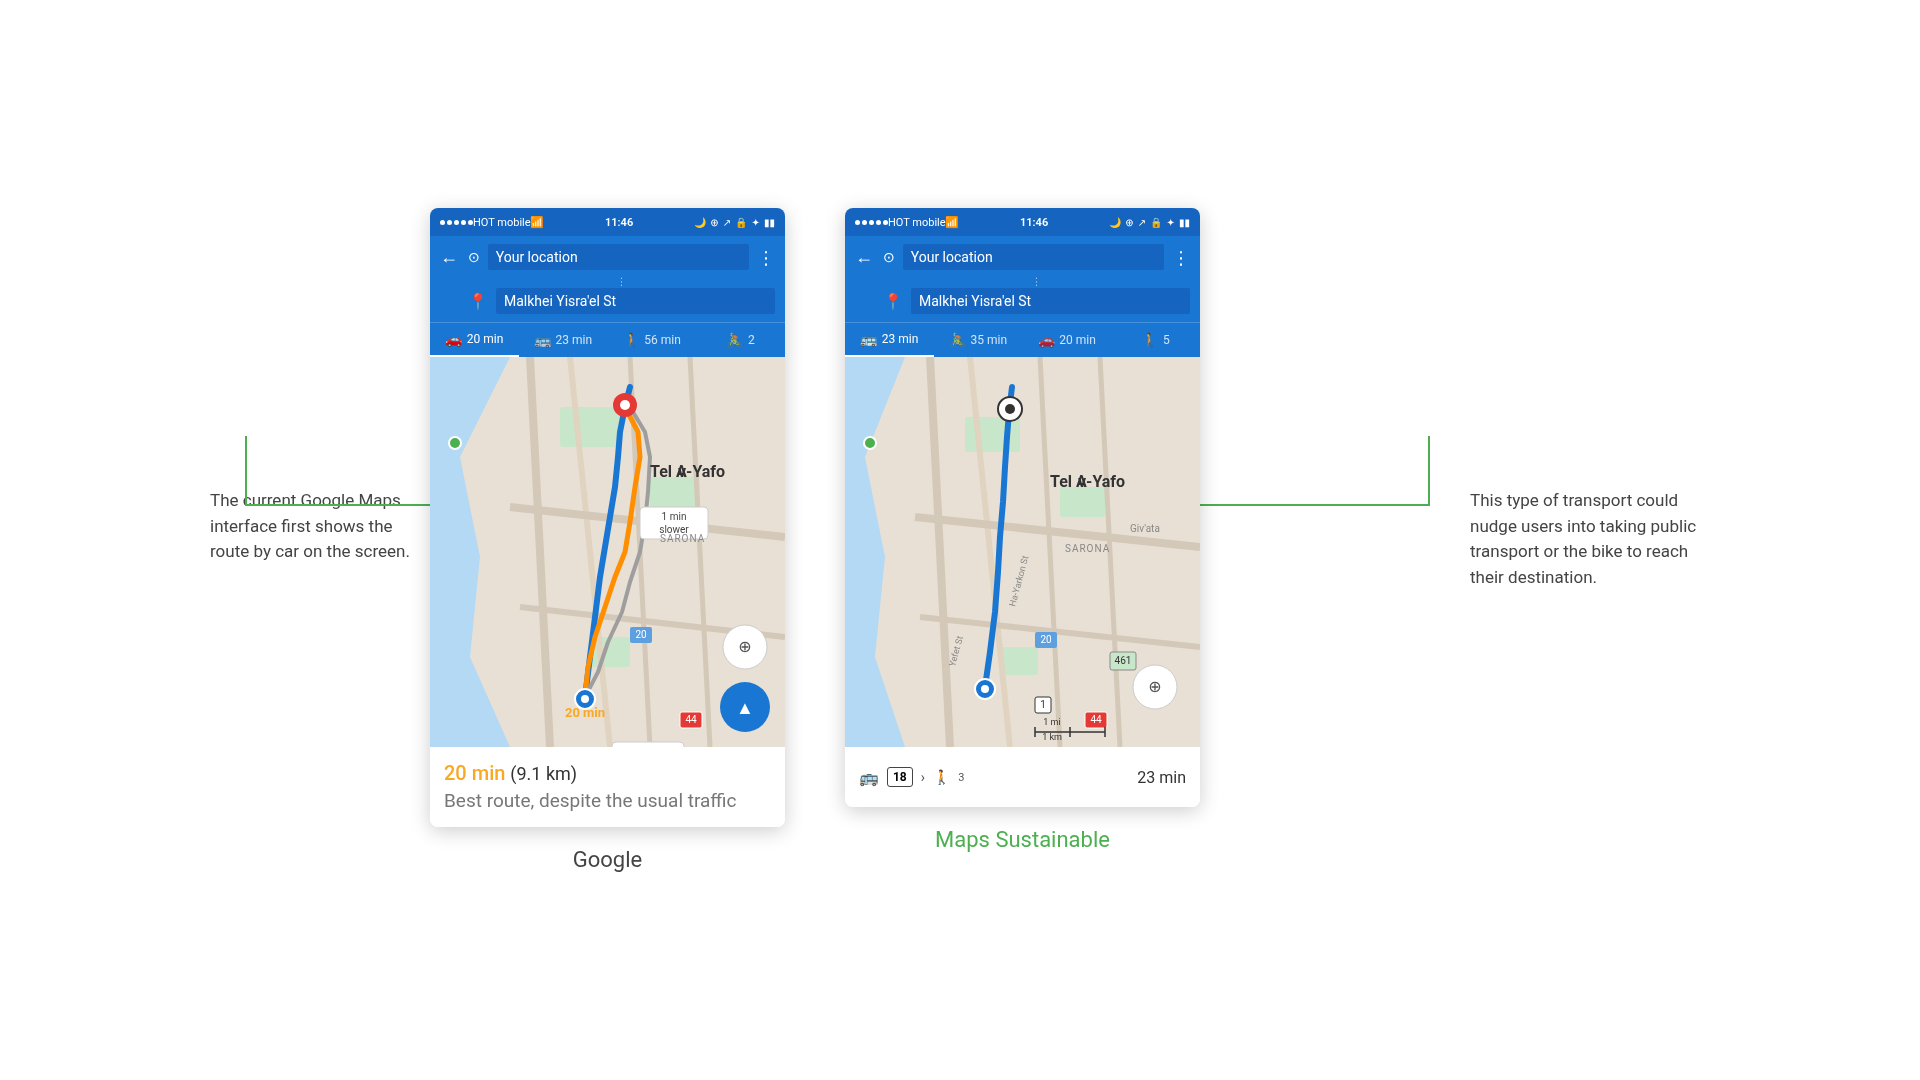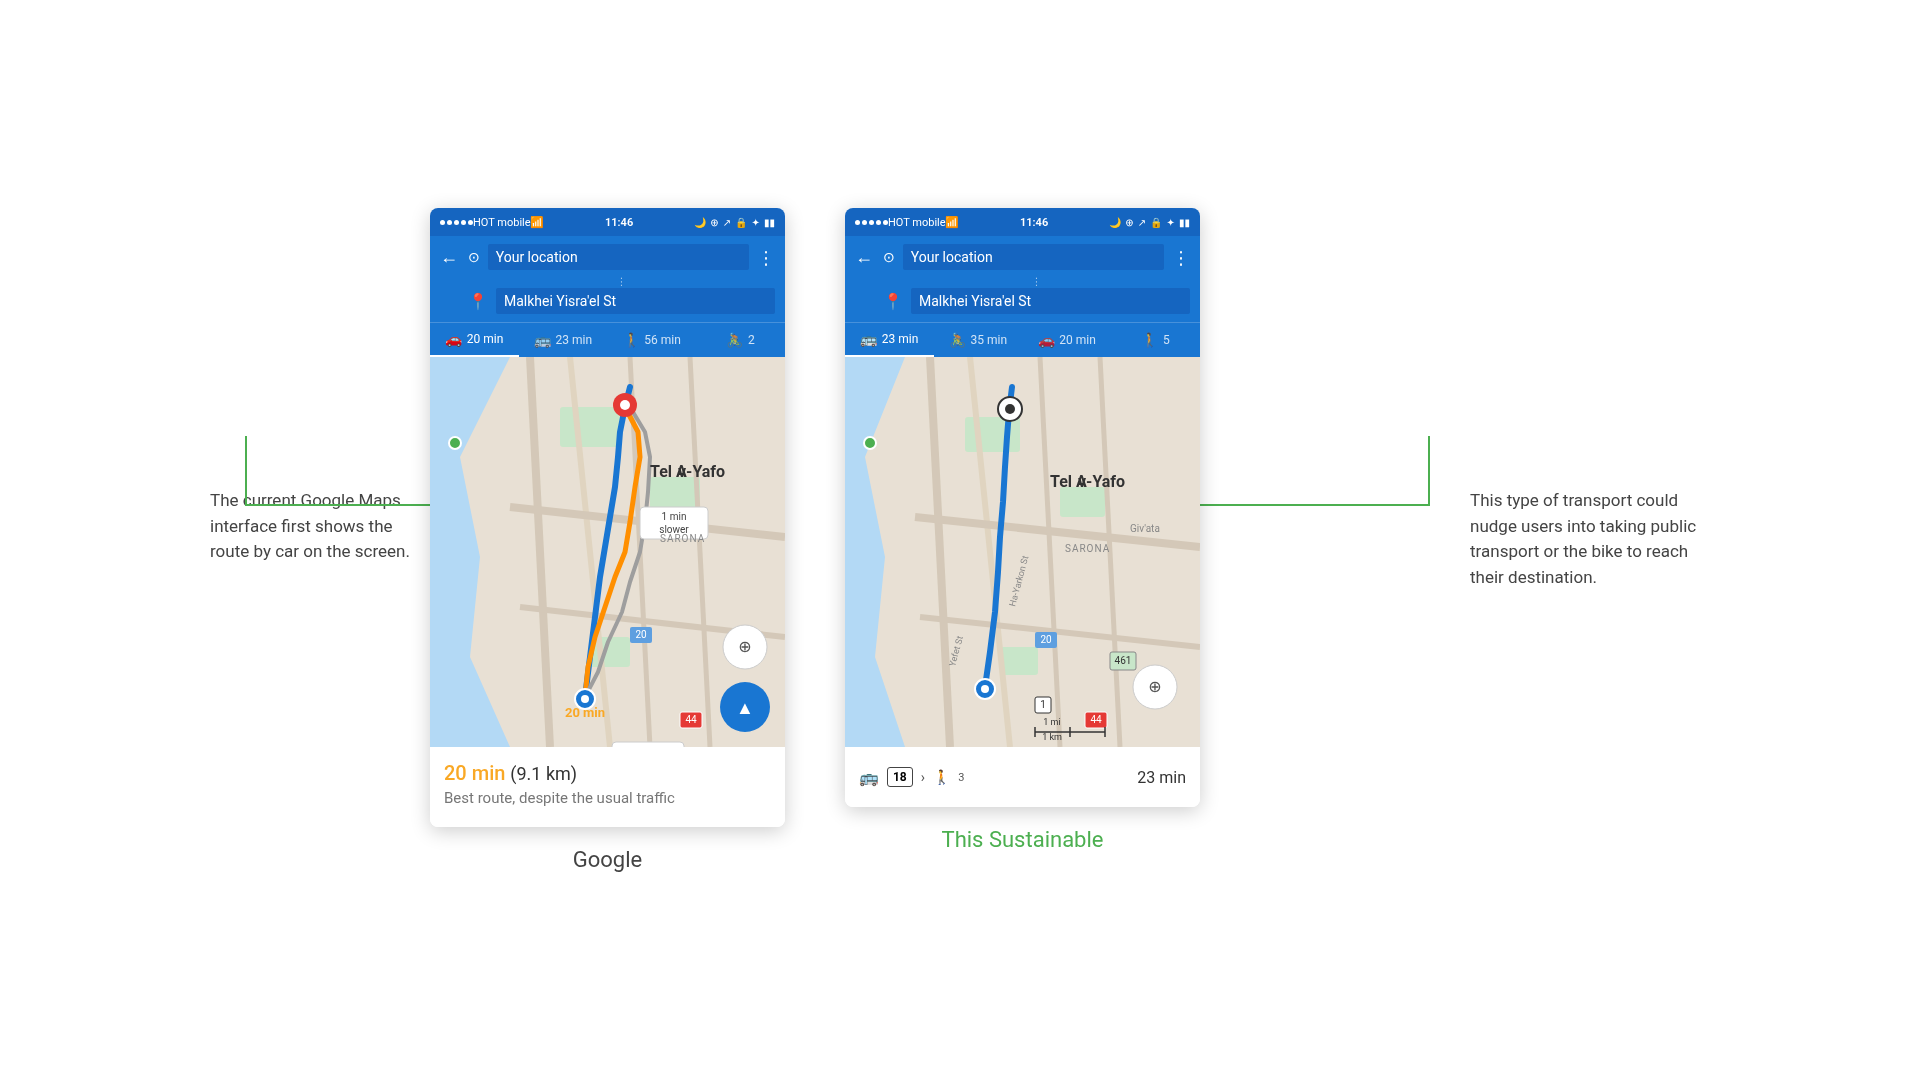--- a/index.html
+++ b/index.html
@@ -202,21 +202,21 @@
       display: inline;
     }
 
     .route-distance {
       font-size: 18px;
       color: #333;
       display: inline;
     }
 
     .route-description {
-      font-size: 15px;
+      font-size: 19px;
       color: #777;
       margin-top: 4px;
     }
 
     
     .transit-bottom {
       background: white;
       padding: 14px;
       display: flex;
       align-items: center;
@@ -534,21 +534,21 @@
             </div>
             <span style="font-size:14px; color:#555;">›</span>
             <span style="font-size:14px;">🚶</span>
             <span style="font-size:11px; vertical-align:sub; color:#555;">3</span>
             <span class="transit-time">
               <span>23 min</span>
             </span>
           </div>
         </div>
 
-        <p class="phone-label sustainable">This Sustainable</p>
+        <p class="phone-label sustainable">Maps Sustainable</p>
       </div>
 
     </div>
 
     <div class="right-annotation">
       <p class="annotation-text">This type of transport could nudge users into taking public transport or the bike to reach their destination.</p>
     </div>
 
   </div>
 </div>

